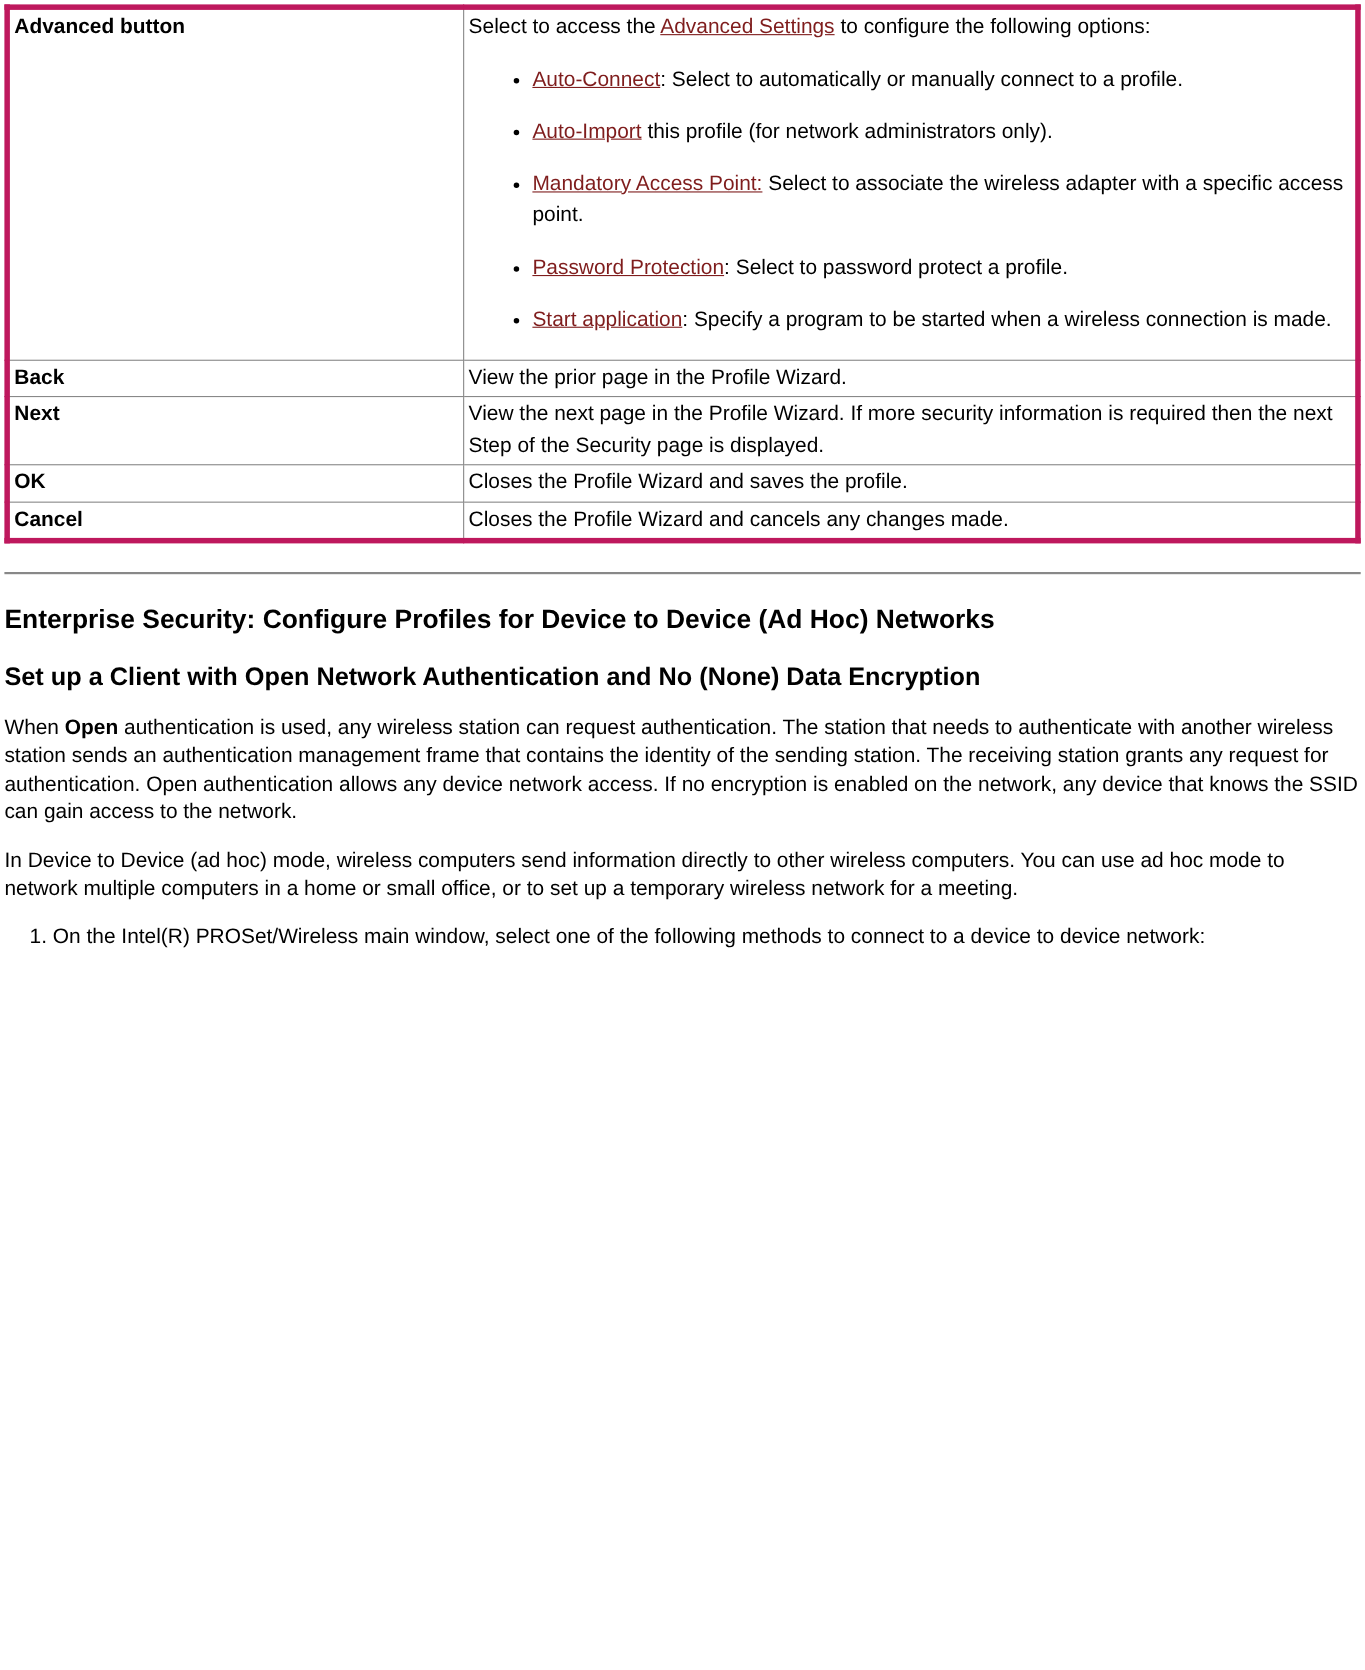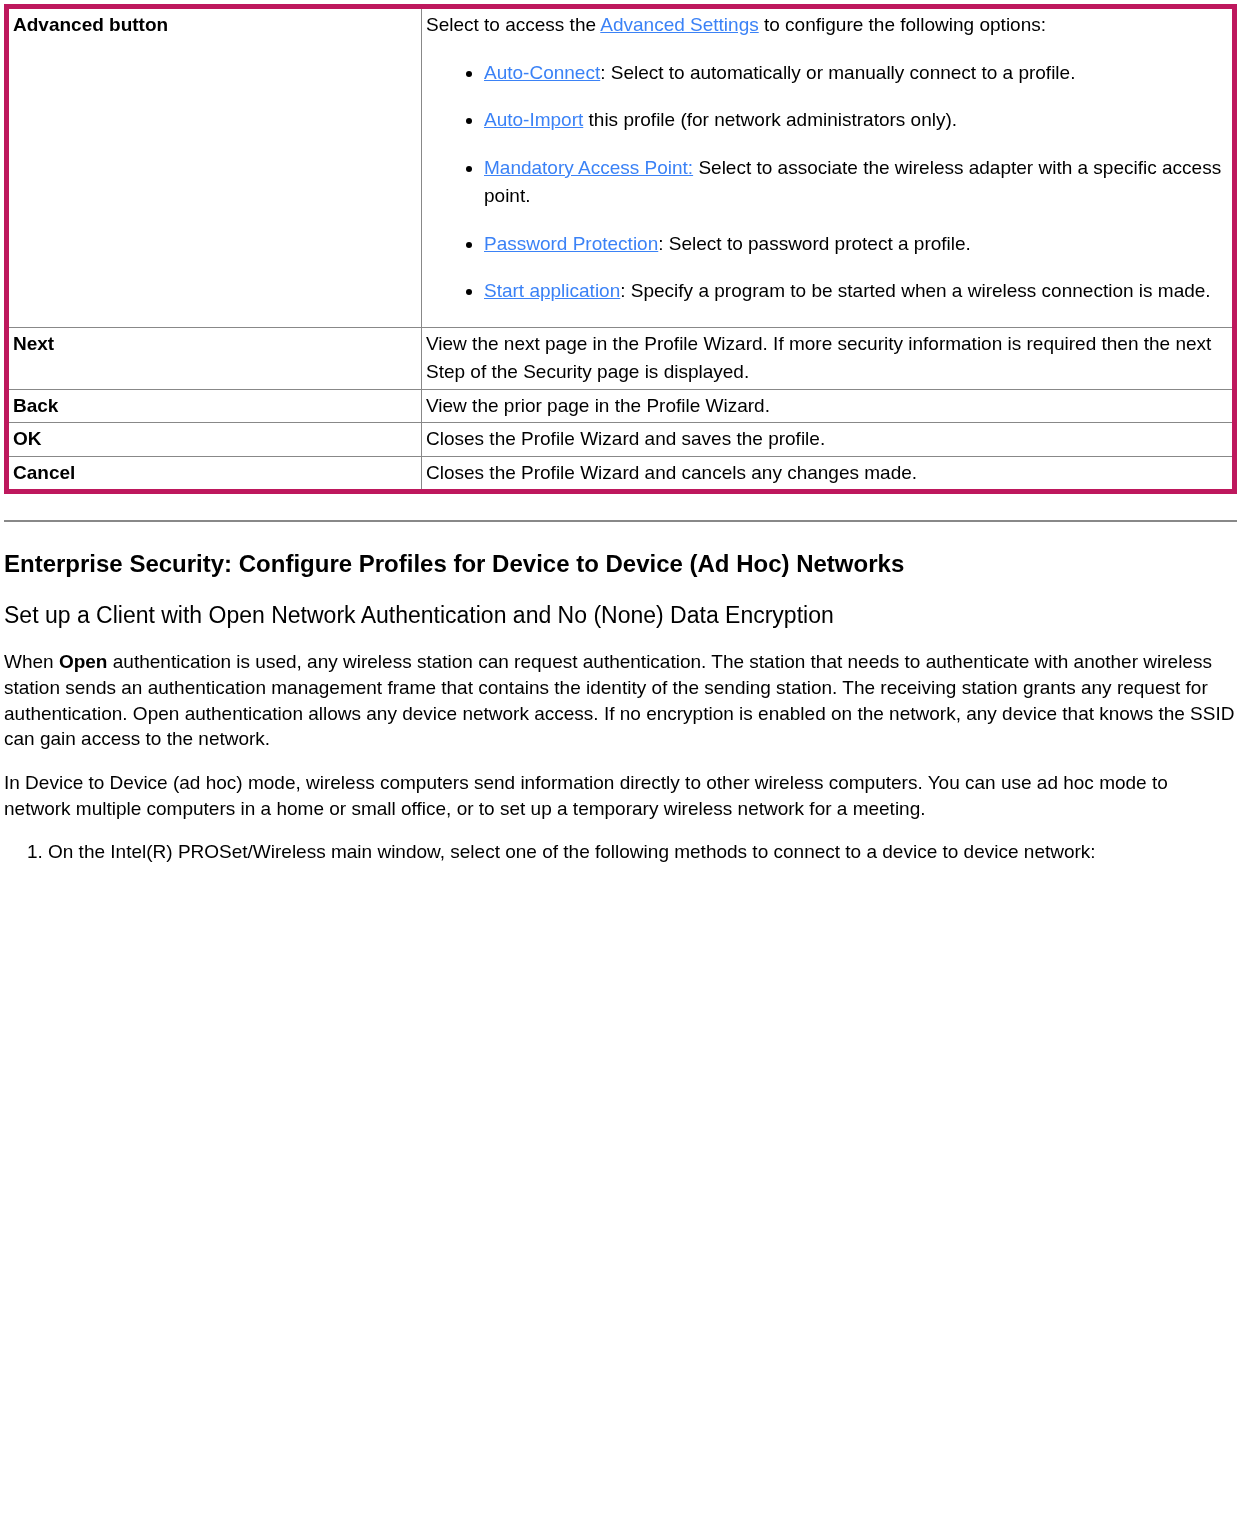--- a/index.html
+++ b/index.html
@@ -20,21 +20,21 @@
     border: 1px solid #888;
     padding: 2px 4px;
     vertical-align: top;
     line-height: 1.5;
   }
   td.name-col {
     width: 404px;
     font-weight: bold;
   }
   a {
-    color: #3b82f6;
+    color: #7f1d1d;
     text-decoration: underline;
   }
   ul.disc {
     list-style-type: disc;
     margin: 14px 0 14px 0;
     padding-left: 58px;
   }
   ul.disc li {
     margin: 19px 0;
     line-height: 1.5;
@@ -45,21 +45,21 @@
     margin: 26px 0;
   }
   h2 {
     font-size: 24px;
     font-weight: bold;
     margin: 24px 0 20px 0;
     line-height: 1.35;
   }
   h3 {
     font-size: 23px;
-    font-weight: normal;
+    font-weight: bold;
     margin: 6px 0 18px 0;
     line-height: 1.35;
   }
   p {
     margin: 18px 0;
     line-height: 1.35;
   }
   ol {
     margin: 16px 0 0 0;
     padding-left: 44px;
@@ -85,26 +85,26 @@
       <ul class="disc">
         <li><a href="#">Auto-Connect</a><span>: Select to automatically or manually connect to a profile.</span></li>
         <li><a href="#">Auto-Import</a><span> this profile (for network administrators only).</span></li>
         <li><a href="#">Mandatory Access Point:</a><span> Select to associate the wireless adapter with a specific access point.</span></li>
         <li><a href="#">Password Protection</a><span>: Select to password protect a profile.</span></li>
         <li><a href="#">Start application</a><span>: Specify a program to be started when a wireless connection is made.</span></li>
       </ul>
     </td>
   </tr>
   <tr>
+    <td class="name-col">Back</td>
+    <td>View the prior page in the Profile Wizard.</td>
+  </tr>
+  <tr>
     <td class="name-col">Next</td>
     <td>View the next page in the Profile Wizard. If more security information is required then the next Step of the Security page is displayed.</td>
-  </tr>
-  <tr>
-    <td class="name-col">Back</td>
-    <td>View the prior page in the Profile Wizard.</td>
   </tr>
   <tr>
     <td class="name-col">OK</td>
     <td>Closes the Profile Wizard and saves the profile.</td>
   </tr>
   <tr>
     <td class="name-col">Cancel</td>
     <td>Closes the Profile Wizard and cancels any changes made.</td>
   </tr>
 </tbody>

